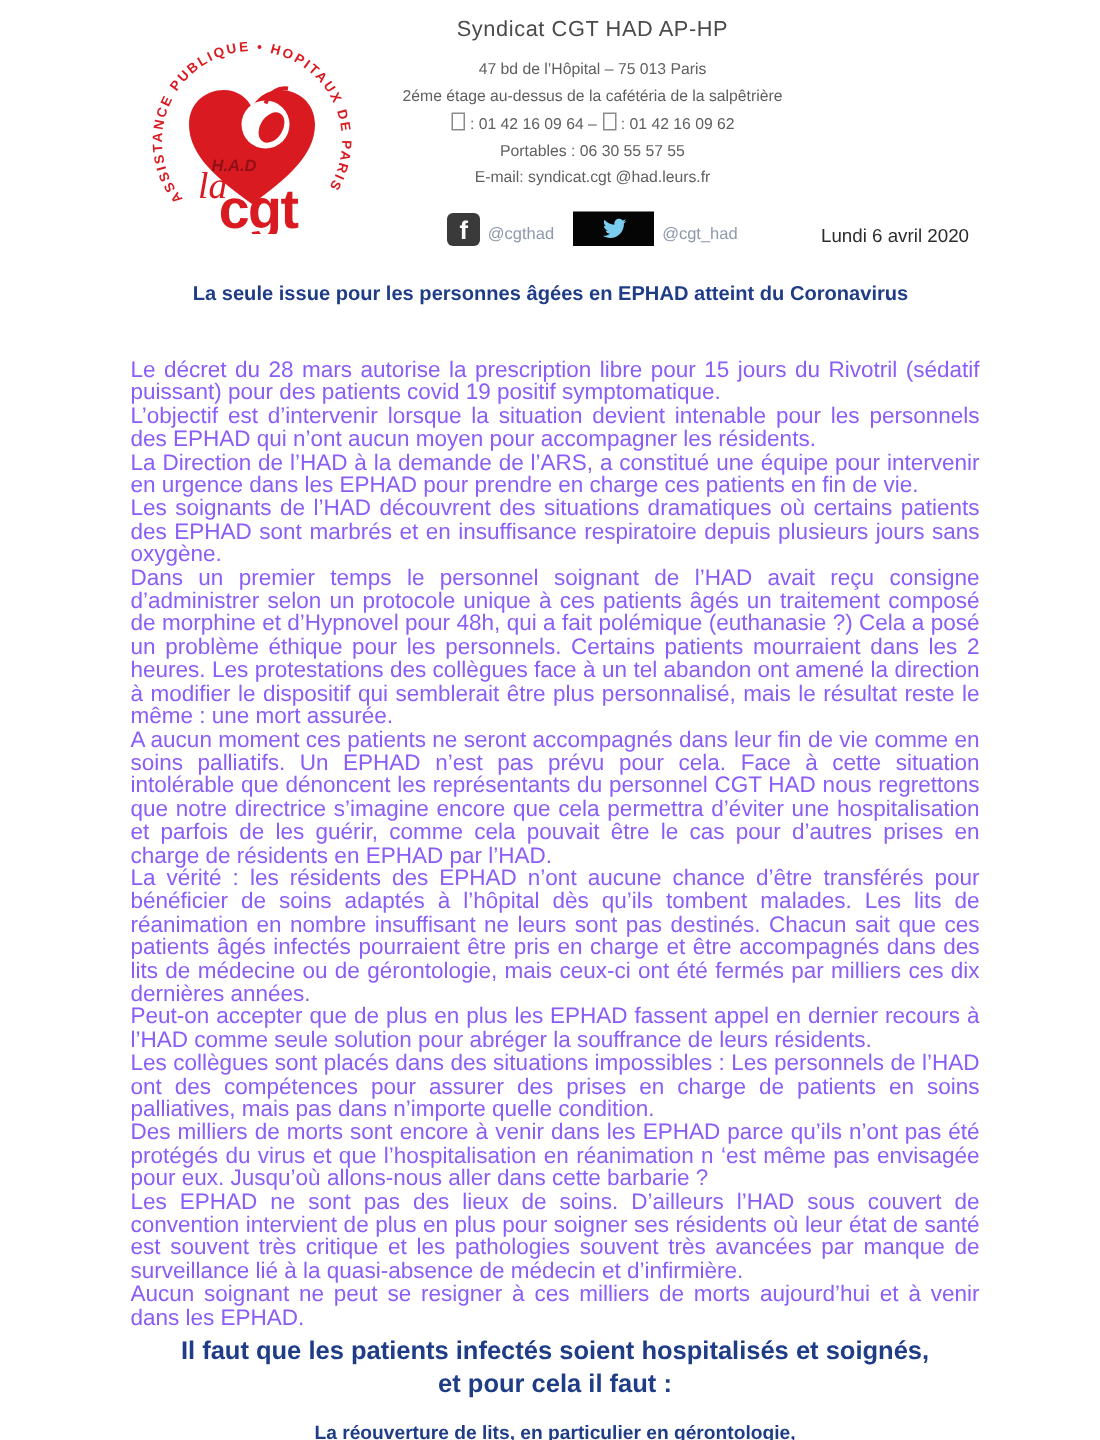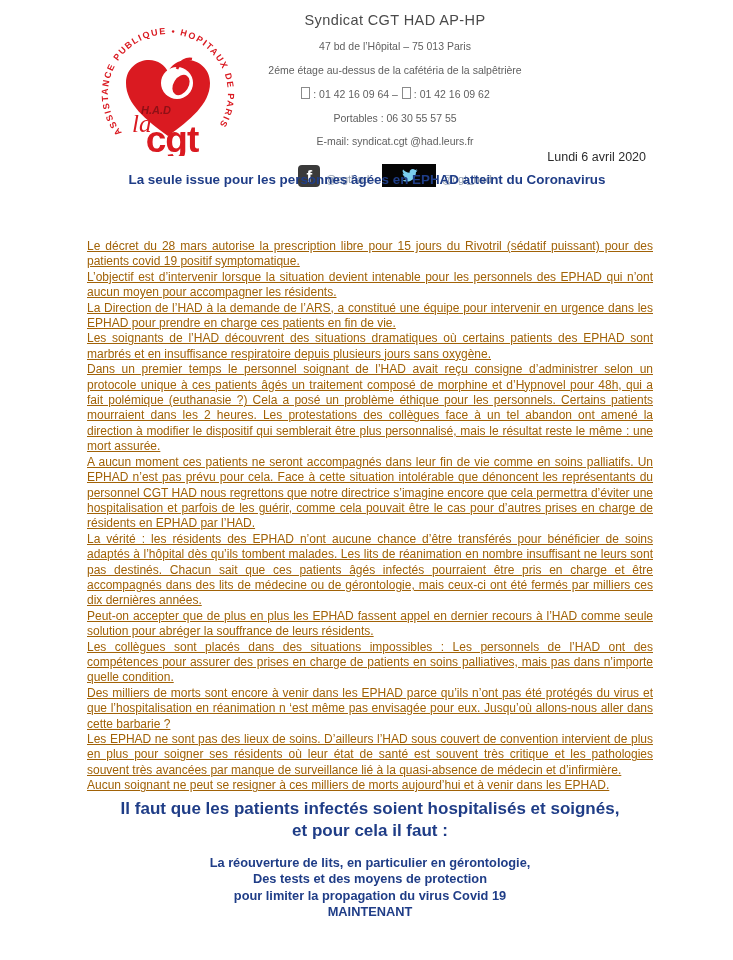--- a/index.html
+++ b/index.html
@@ -5,34 +5,34 @@
   html,body{margin:0;padding:0;background:#ffffff;}
   .page{
     position:relative;width:733px;height:960px;margin:0 auto;background:#ffffff;
     font-family:"Liberation Sans", sans-serif;color:#383838;overflow:hidden;
   }
   
   .logo{position:absolute;left:76px;top:28px;width:186px;height:128px;}
   .header-text{position:absolute;left:165px;top:12px;width:460px;text-align:center;}
   .org-name{font-size:14.5px;font-weight:normal;color:#4a4a4a;letter-spacing:.4px;margin:0 0 12px 0;}
   .addr{font-size:10.5px;line-height:13.5px;color:#5f5f5f;}
-  .addr div{margin:10px;}
+  .addr div{margin:4px;}
   .tofu{display:inline-block;width:7px;height:10px;border:1px solid #8a8a8a;vertical-align:-1px;margin:0 3px 0 1px;}
   .social-row{margin-top:15px;display:flex;justify-content:center;align-items:flex-end;gap:5px;}
   .fb-icon{width:22px;height:22px;background:#3a3a3a;border-radius:4px;color:#ffffff;
     font-weight:bold;font-size:17px;display:flex;align-items:flex-end;justify-content:center;line-height:20px;}
   .tw-badge{width:54px;height:23px;background:#050505;display:flex;align-items:center;justify-content:center;margin-left:8px;}
   .handle{font-size:11px;color:#8d99ab;padding-bottom:2px;}
   
   .date-line{position:absolute;top:150px;right:87px;font-size:12.5px;color:#2c2c2c;}
-  .doc-title{position:absolute;top:171px;left:82px;width:570px;text-align:center;
+  .doc-title{position:absolute;top:187px;left:82px;width:570px;text-align:center;
     font-size:13.4px;font-weight:bold;color:#1f3d87;line-height:17px;}
   
   .body-col{position:absolute;top:239px;left:87px;width:566px;}
-  .body-col p{margin:0;font-size:12px;line-height:15.4px;text-align:justify;color:#a16207;text-decoration:underline;}
+  .body-col p{margin:0;font-size:15px;line-height:15.4px;text-align:justify;color:#8b5cf6;}
   
   .callout{margin-top:4px;text-align:center;font-size:17px;font-weight:bold;color:#1f3d87;line-height:22px;}
   .demands{margin-top:13px;text-align:center;font-size:12.8px;font-weight:bold;color:#1f3d87;line-height:16.5px;}
 </style>
 </head>
 <body>
 
 <div class="page">
 
   <svg class="logo" viewBox="0 0 186 128" aria-hidden="true">

